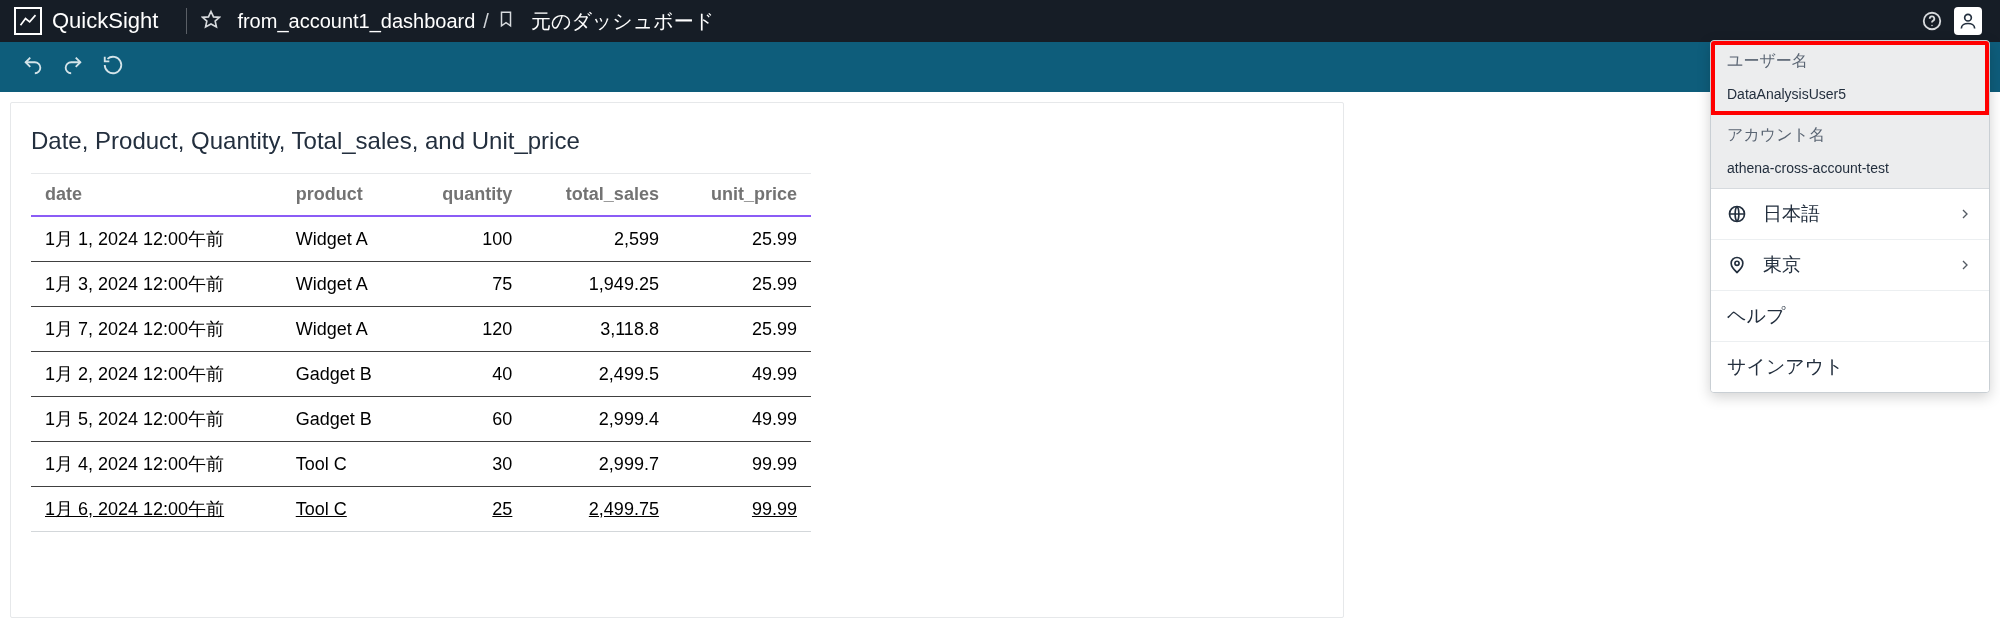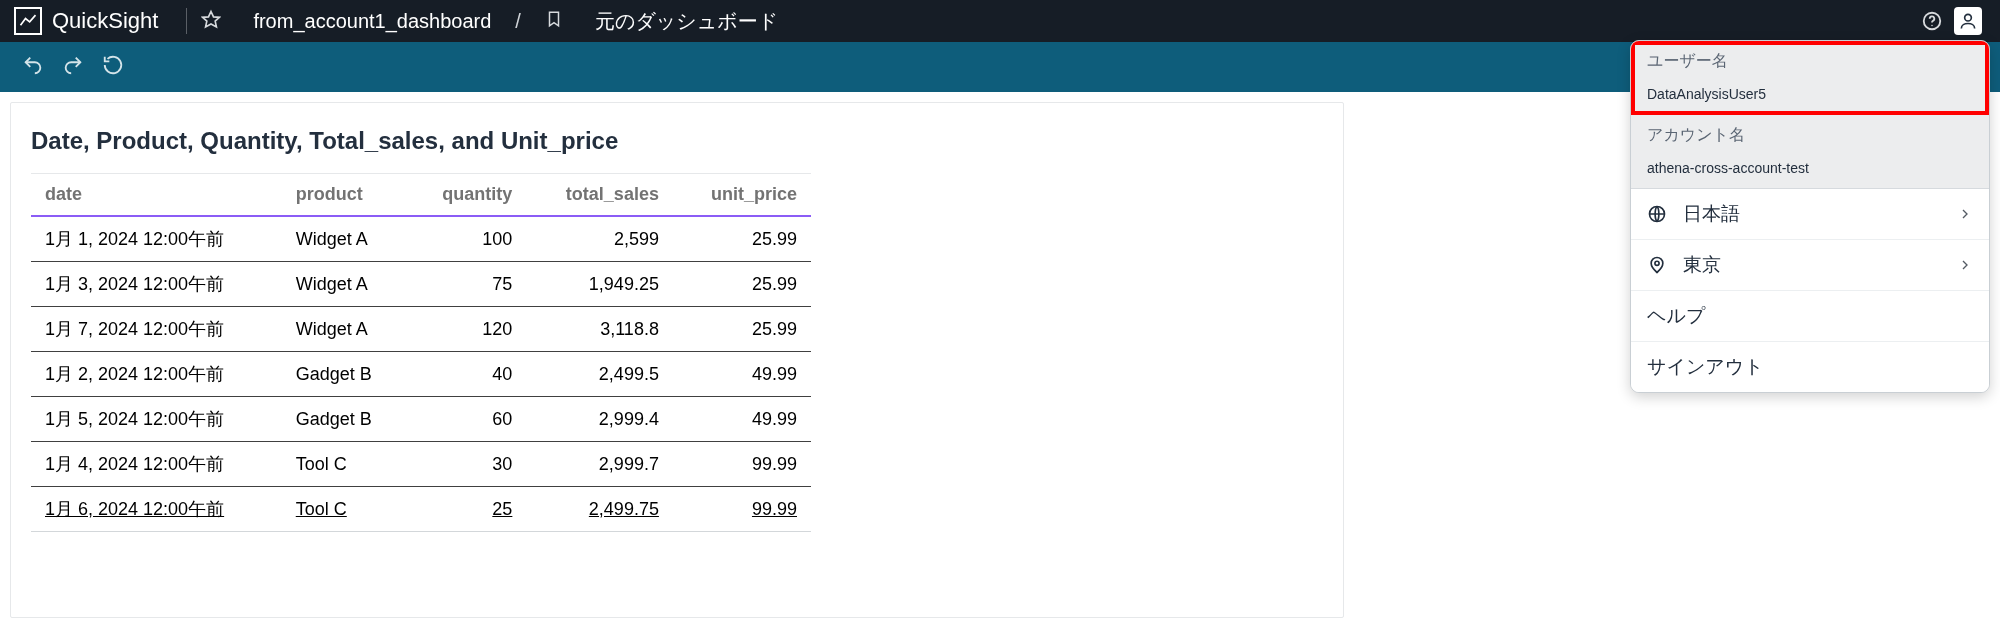--- a/index.html
+++ b/index.html
@@ -16,21 +16,21 @@
     font-size: 18px;
   }
   .logo-box {
     display: inline-flex; align-items: center; justify-content: center;
     width: 28px; height: 28px; border: 2px solid #fff; margin-right: 10px;
   }
   .logo-box svg { width: 20px; height: 20px; }
   .brand { font-weight: 500; font-size: 22px; margin-right: 14px; }
   .vdiv { width: 1px; height: 26px; background: #5a5f66; margin: 0 14px; }
   .star-icon, .bookmark-icon { margin-right: 8px; }
-  .breadcrumb { display: flex; align-items: center; gap: 24px; font-size: 20px; font-weight: 300; }
+  .breadcrumb { display: flex; align-items: center; gap: 8px; font-size: 20px; font-weight: 300; }
   .breadcrumb .slash { color: #cfd3d7; }
   .top-spacer { flex: 1; }
   .help-btn, .user-btn {
     display: inline-flex; align-items: center; justify-content: center;
     width: 28px; height: 28px; border-radius: 4px; margin-left: 8px;
   }
   .user-btn { background: #fff; color: #232f3e; }
 
   
   .action-bar {
@@ -40,40 +40,40 @@
   .action-bar .ab-icon { color: #eaf3f6; opacity: .9; }
 
   
   .card {
     position: absolute; left: 10px; top: 102px;
     width: 1334px; height: 516px;
     background: #fff; border: 1px solid #e6e8ea; border-radius: 2px;
     box-shadow: 0 0 0 rgba(0,0,0,0);
     padding: 24px 20px;
   }
-  .card-title { font-size: 24px; color: #232f3e; font-weight: 700; margin-bottom: 18px; }
+  .card-title { font-size: 24px; color: #232f3e; font-weight: 400; margin-bottom: 18px; }
 
   table.data { border-collapse: collapse; width: 780px; }
   table.data th, table.data td {
     border-bottom: 1px solid #404040;
     padding: 10px 14px;
     font-size: 18px;
     text-align: left;
     white-space: nowrap;
   }
   table.data th {
     font-weight: 600; color: #737373; border-top: 1px solid #e6e8ea; border-bottom: 2px solid #8b5cf6;
   }
   table.data td.num, table.data th.num { text-align: right; }
   table.data tr:last-child td { border-bottom: 1px solid #d3d7da; text-decoration: underline; }
 
   
   .user-menu {
     position: absolute; right: 10px; top: 40px;
-    width: 360px; background: #fff; border: 1px solid #c9cfd4; border-radius: 9px;
+    width: 280px; background: #fff; border: 1px solid #c9cfd4; border-radius: 4px;
     box-shadow: 0 4px 14px rgba(0,0,0,.18);
     overflow: hidden;
   }
   .user-menu .section {
     padding: 10px 16px 12px 16px;
     background: #ecedee;
     border-bottom: 1px solid #d6dade;
   }
   .user-menu .section.highlight { outline: 4px solid #ff0000; outline-offset: -4px; }
   .user-menu .sec-label { font-size: 16px; color: #5a6573; }

